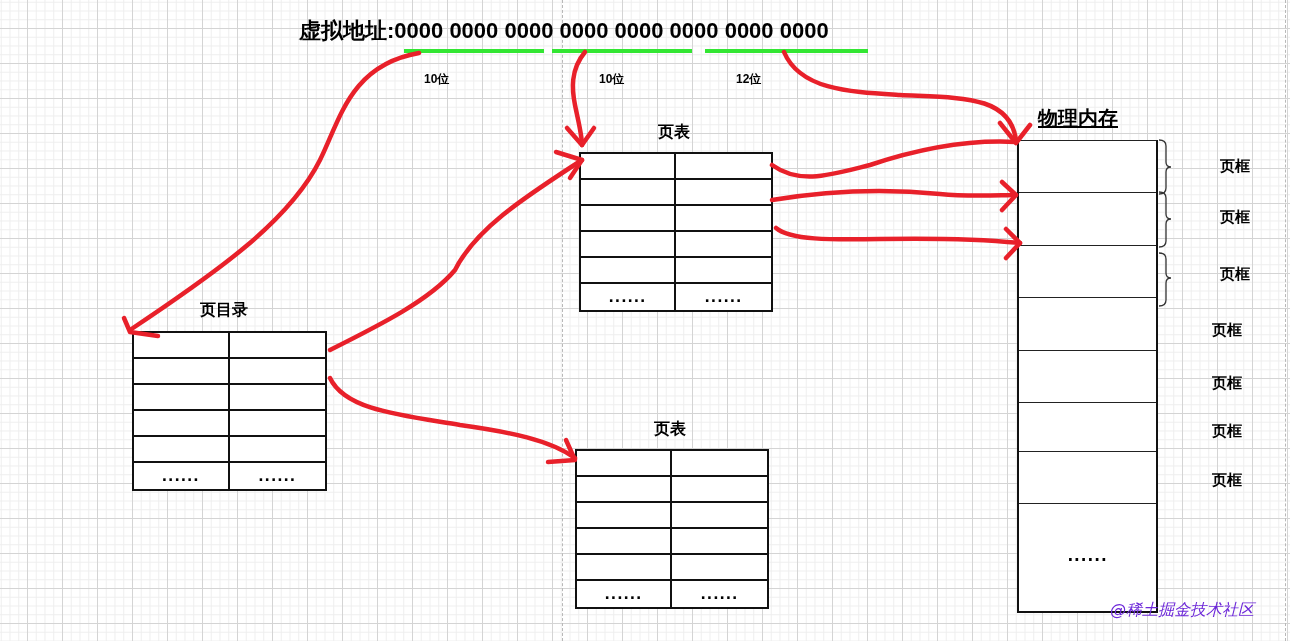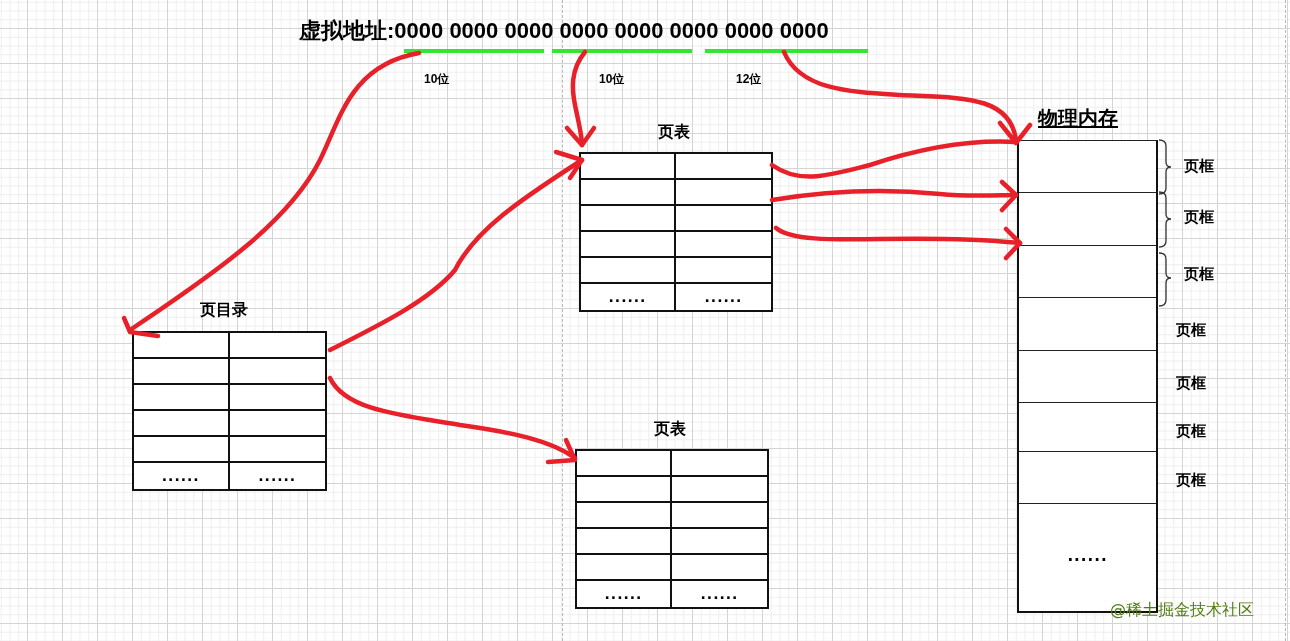--- a/index.html
+++ b/index.html
@@ -16,32 +16,32 @@
       font-family: "DejaVu Sans", "Liberation Sans", sans-serif;
       color: #000;
     }
     .abs { position: absolute; }
     .dash-v { position: absolute; top: 0; width: 0; height: 641px; border-left: 1px dashed #b8b8b8; }
     .addr-title { font-size: 22px; font-weight: bold; white-space: nowrap; letter-spacing: 0px; font-family: "Liberation Sans", "DejaVu Sans", sans-serif; }
     .green-bar { position: absolute; height: 4px; background: #33e633; }
     .bits { font-size: 12px; font-weight: bold; font-family: Liberation Sans, sans-serif; }
     .label { font-size: 16px; font-weight: bold; white-space: nowrap; }
     .mem-title { font-size: 20px; font-weight: bold; white-space: nowrap; }
-    .frame-label { font-size: 15px; font-weight: bold; white-space: nowrap; }
+    .frame-label { font-size: 15px; font-weight: bold; white-space: nowrap; padding-left: 36px; }
 
     .tbl { position: absolute; border: 2px solid #111; background: #fff; box-sizing: border-box; display: grid; grid-template-columns: 1fr 1fr; }
     .tbl .cell { border-right: 2px solid #111; border-bottom: 2px solid #111; box-sizing: border-box; display: flex; align-items: center; justify-content: center; font-weight: bold; font-size: 14px; letter-spacing: 1px; }
     .tbl .cell.c2 { border-right: none; }
     .tbl .cell.last { border-bottom: none; }
 
     .mem { position: absolute; left: 1017px; top: 140px; width: 141px; height: 473px; border: 2px solid #111; border-top: 1.5px solid #222; background: #fff; box-sizing: border-box; }
     .mem-row { position: absolute; left: 0; right: 0; border-bottom: 1.5px solid #222; box-sizing: border-box; }
     .mem-dots { position: absolute; left: 0; right: 0; text-align: center; font-weight: bold; font-size: 15px; letter-spacing: 1px; }
 
-    .watermark { font-size: 16px; color: #4d7c0f; white-space: nowrap; }
+    .watermark { font-size: 16px; color: #6d28d9; white-space: nowrap; font-style: italic; }
     svg.overlay { position: absolute; left: 0; top: 0; pointer-events: none; }
   </style>
 </head>
 <body>
 
 <div class="dash-v" style="left:562px;"></div>
 <div class="dash-v" style="left:1285px;"></div>
 
 <div class="abs" style="left:299px; top:16px;">
   <span class="addr-title">虚拟地址:</span><span class="addr-title">0000 0000 0000 0000 0000 0000 0000 0000</span>

